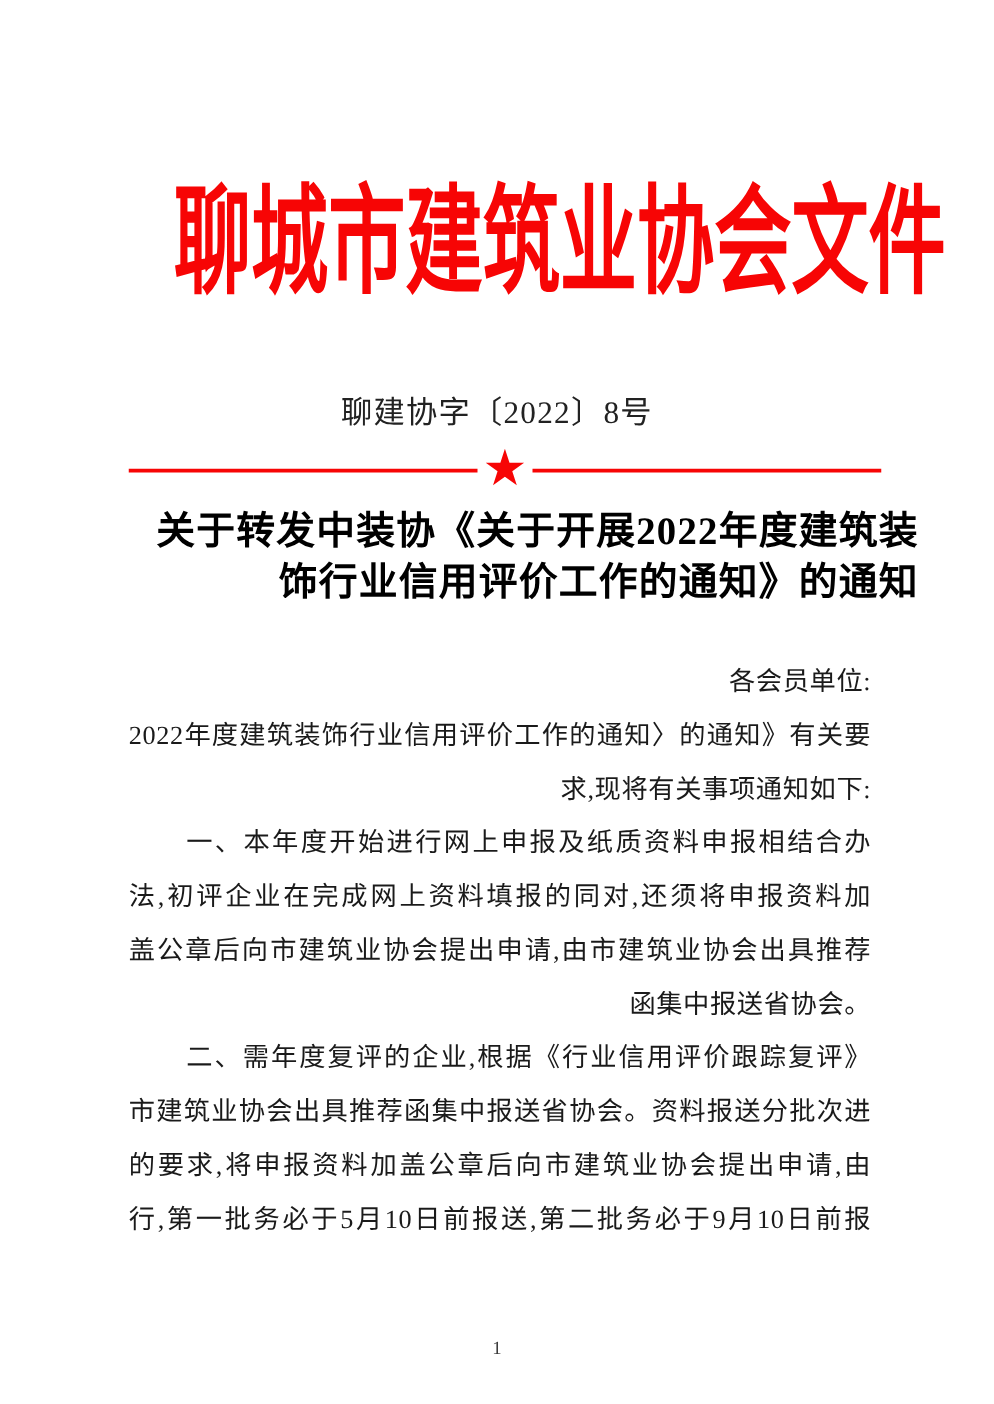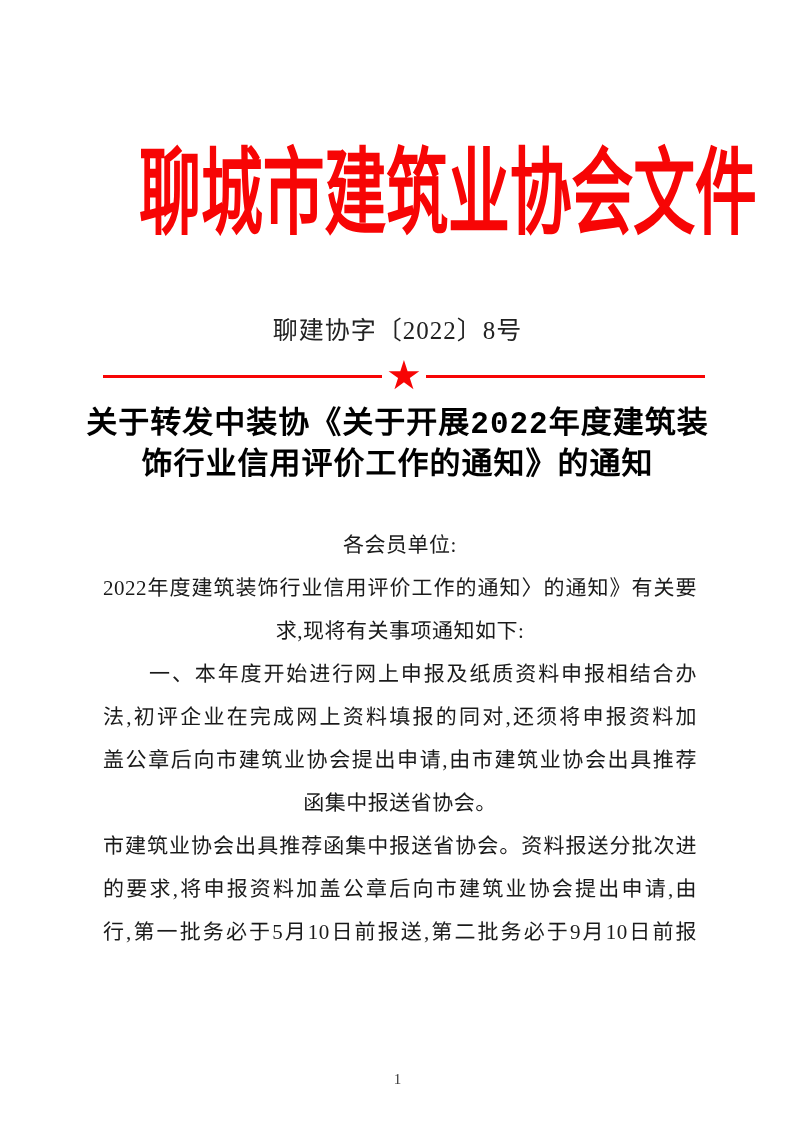--- a/index.html
+++ b/index.html
@@ -70,42 +70,42 @@
     transform: translateY(-1px);
     font-family: "DejaVu Sans", sans-serif;
   }
 
   
   .doc-title {
     position: absolute;
     top: 388px;
     left: 60px;
     width: 675px;
-    text-align: center;
+    text-align: right;
     font-size: 31px;
     line-height: 41px;
     font-weight: bold;
     color: #000;
-    font-family: Liberation Mono, monospace;
+    font-family: Liberation Serif, serif;
     letter-spacing: 1px;
   }
 
   
   .doc-body {
     position: absolute;
     top: 508px;
     left: 103px;
     width: 594px;
     font-size: 21px;
     color: var(--ink);
   }
   .doc-body .line {
     line-height: 43px;
     height: 43px;
-    text-align: center;
+    text-align: right;
     white-space: nowrap;
     letter-spacing: 0.5px;
   }
   .doc-body .line.fill {
     white-space: normal;
     text-align: justify;
     text-align-last: justify;
     overflow: hidden;
   }
   .doc-body .line.indent {
@@ -145,20 +145,21 @@
   </div>
 
   <div class="doc-body">
       <div class="line">各会员单位:</div>
       <div class="line fill">2022年度建筑装饰行业信用评价工作的通知〉的通知》有关要</div>
       <div class="line">求,现将有关事项通知如下:</div>
       <div class="line indent fill">一、本年度开始进行网上申报及纸质资料申报相结合办</div>
       <div class="line fill">法,初评企业在完成网上资料填报的同对,还须将申报资料加</div>
       <div class="line fill">盖公章后向市建筑业协会提出申请,由市建筑业协会出具推荐</div>
       <div class="line">函集中报送省协会。</div>
+      <div class="line indent fill">二、需年度复评的企业,根据《行业信用评价跟踪复评》</div>
       <div class="line fill">市建筑业协会出具推荐函集中报送省协会。资料报送分批次进</div>
       <div class="line fill">的要求,将申报资料加盖公章后向市建筑业协会提出申请,由</div>
       <div class="line fill">行,第一批务必于5月10日前报送,第二批务必于9月10日前报</div>
     </div>
 
   <div class="page-number">1</div>
 
 </div>
 
 </body></html>

